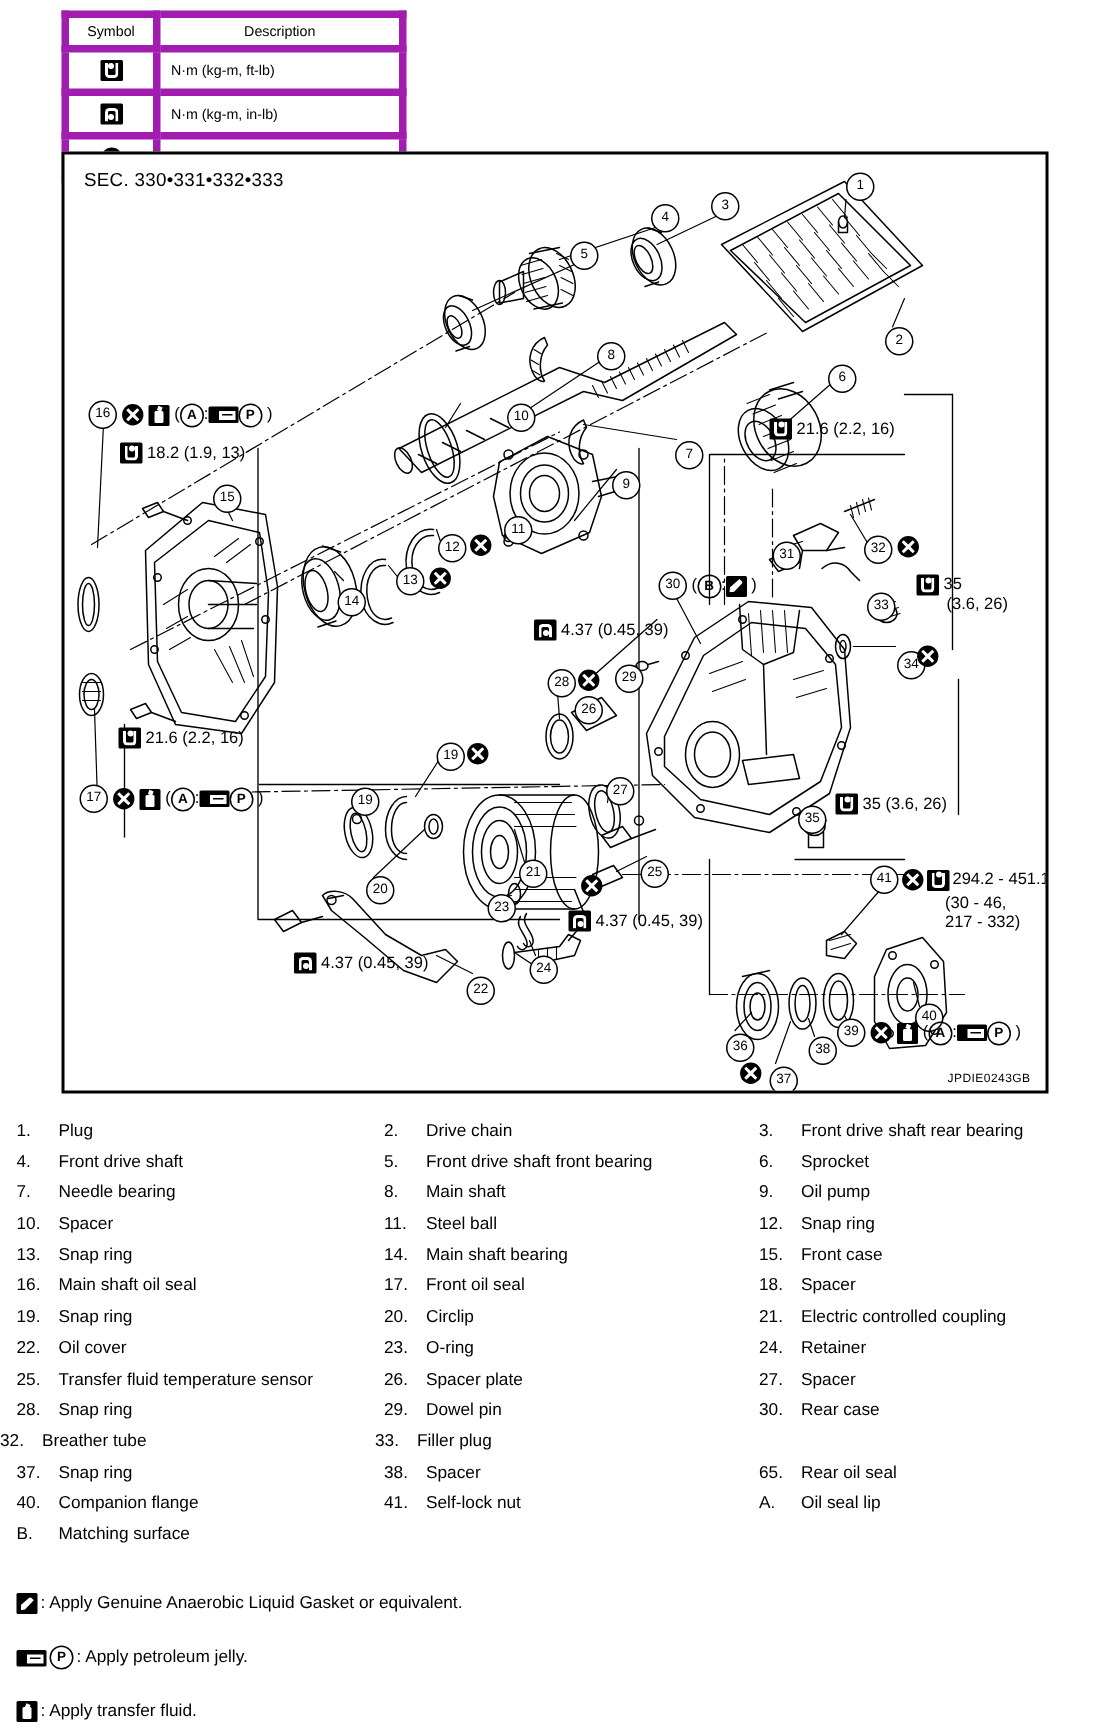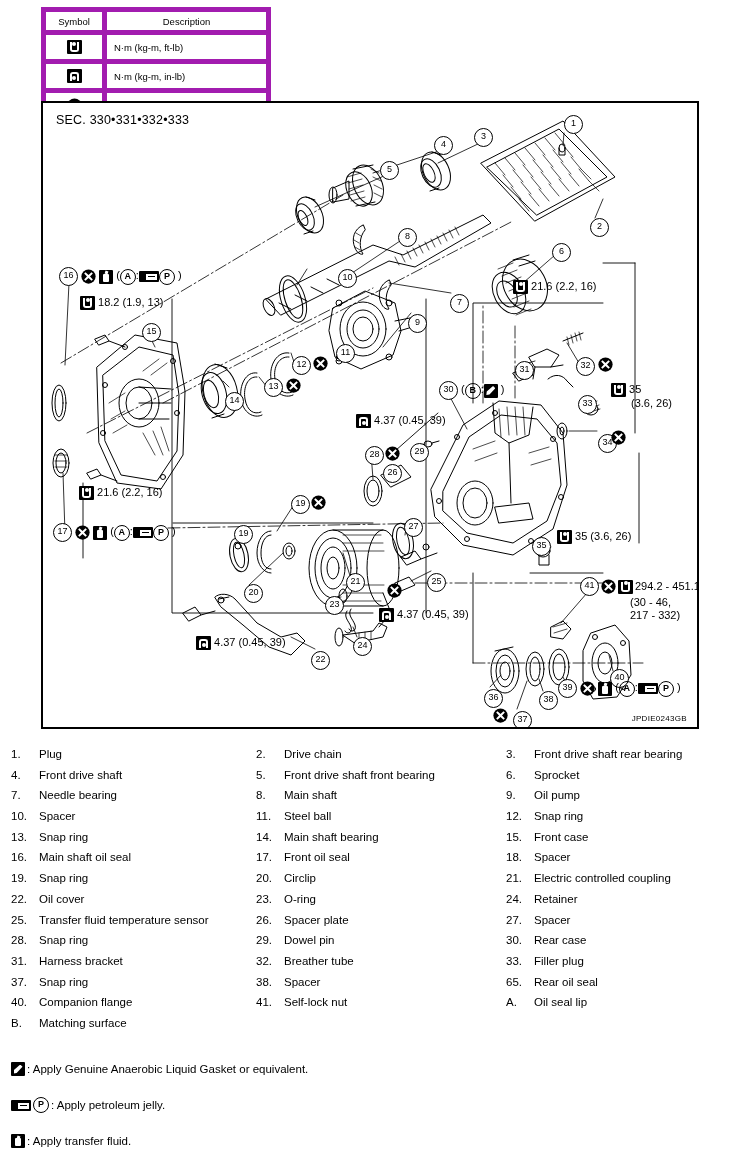--- a/index.html
+++ b/index.html
@@ -886,24 +886,20 @@
       <div class="pcell c2">
         <span class="pnum">29.</span>
         <span class="plabel">Dowel pin</span>
       </div>
       <div class="pcell c3">
         <span class="pnum">30.</span>
         <span class="plabel">Rear case</span>
       </div>
     </div>
     <div class="prow">
-      <div class="pcell c1">
-        <span class="pnum">31.</span>
-        <span class="plabel">Harness bracket</span>
-      </div>
       <div class="pcell c2">
         <span class="pnum">32.</span>
         <span class="plabel">Breather tube</span>
       </div>
       <div class="pcell c3">
         <span class="pnum">33.</span>
         <span class="plabel">Filler plug</span>
       </div>
     </div>
     <div class="prow">

